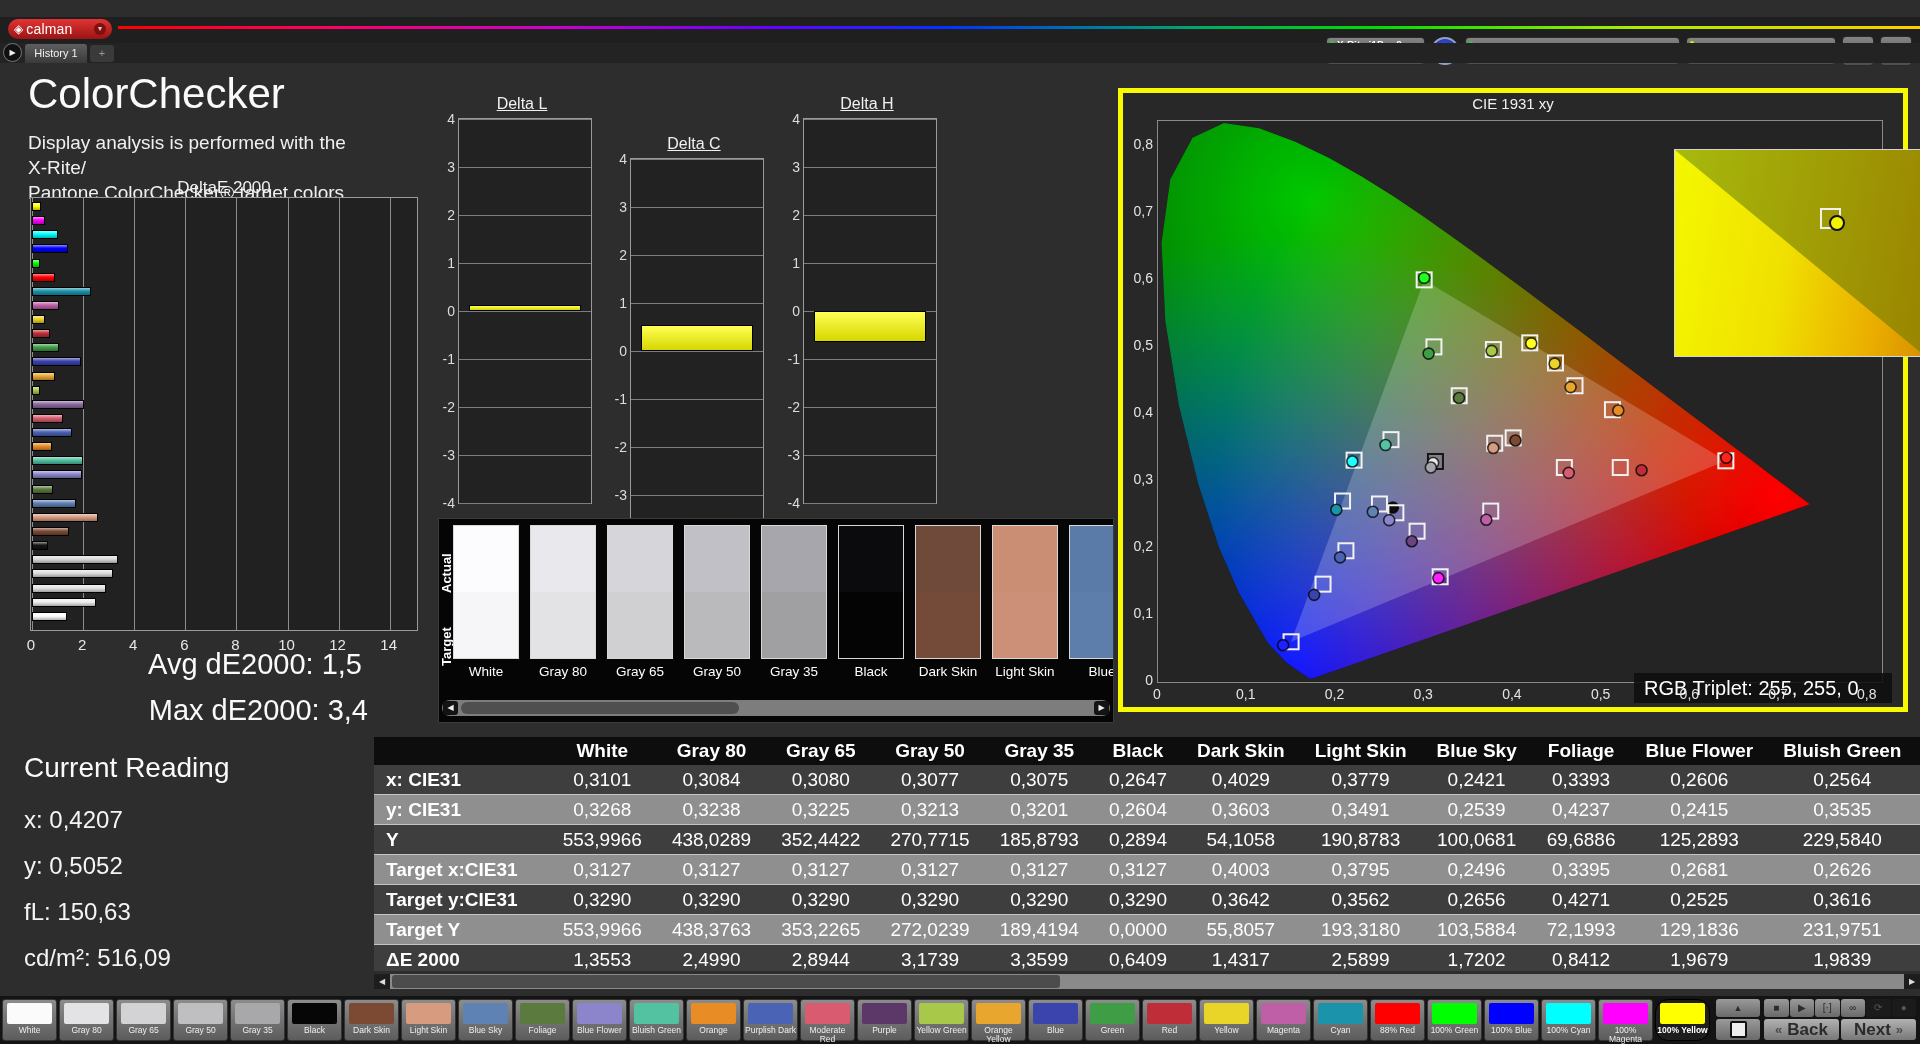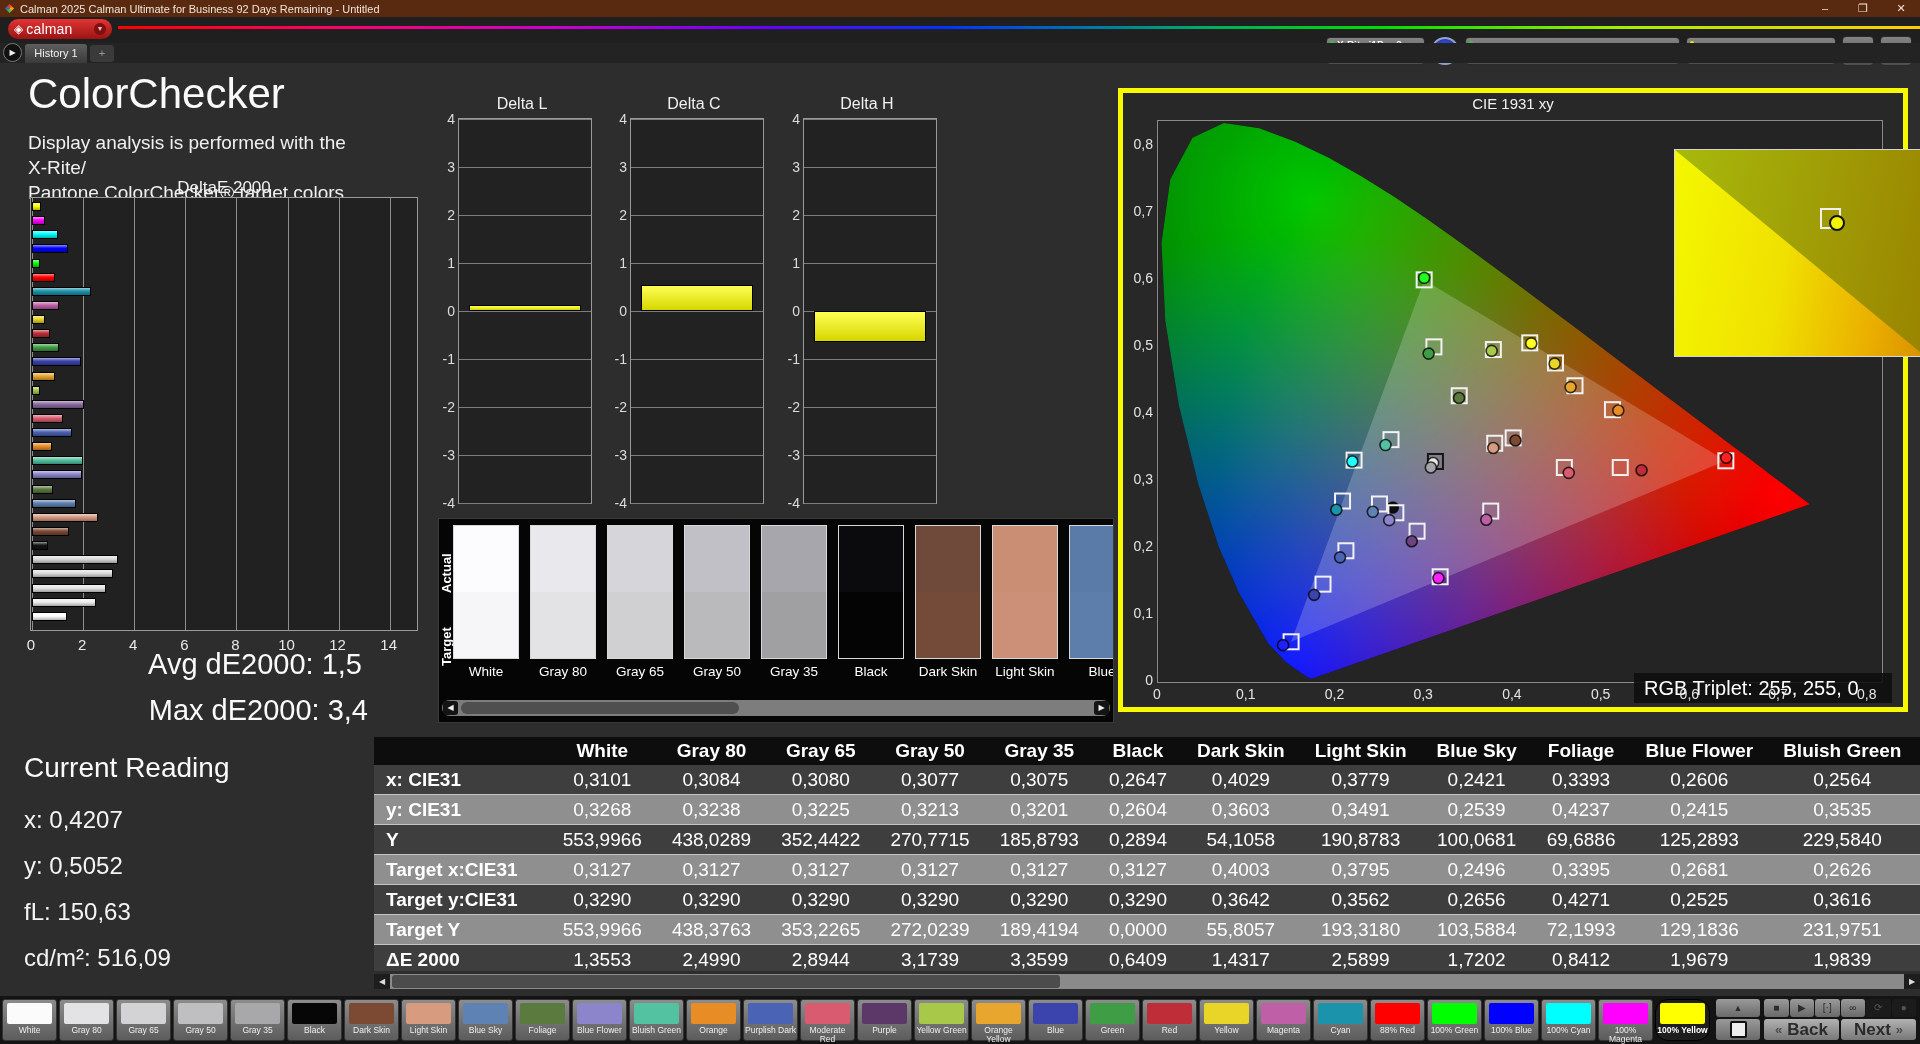--- a/index.html
+++ b/index.html
@@ -64,21 +64,21 @@
   .de-grid{position:absolute;top:0;bottom:0;width:1px;background:#8d8d8d;}
   .de-bar{position:absolute;height:9px;border:1px solid #000;box-sizing:border-box;
           background-image:linear-gradient(180deg,rgba(255,255,255,.55),rgba(255,255,255,0) 45%,rgba(0,0,0,.3));}
   .de-xlabel{position:absolute;top:636px;width:24px;text-align:center;font-size:15px;color:#e8e8e8;}
   #avg-line{position:absolute;left:0px;top:648px;width:362px;text-align:right;font-size:29px;color:#fafafa;}
   #max-line{position:absolute;left:0px;top:694px;width:368px;text-align:right;font-size:29px;color:#fafafa;}
   #cur-title{position:absolute;left:24px;top:752px;font-size:28px;color:#fafafa;}
   .cur-line{position:absolute;left:24px;font-size:24px;color:#f4f4f4;}
   
   .dchart{position:absolute;top:95px;width:152px;height:412px;}
-  .dtitle{position:absolute;top:0;left:12px;right:0;text-align:center;font-size:16px;color:#f0f0f0;}
+  .dtitle{position:absolute;top:0;left:12px;right:0;text-align:center;font-size:16px;color:#f0f0f0;text-decoration:underline;}
   .dplot{position:absolute;left:18px;top:23px;width:132px;height:384px;border:1px solid #9a9a9a;
          background:#222;}
   .dgrid{position:absolute;left:0;right:0;height:1px;background:#7d7d7d;}
   .dlabel{position:absolute;left:-20px;width:16px;text-align:right;font-size:14px;color:#dcdcdc;}
   .dbar{position:absolute;left:10px;right:10px;border:1px solid #000;box-sizing:border-box;
         background-color:#f4f400;background-image:linear-gradient(180deg,#ffff55,rgba(0,0,0,.12));}
   
   #viewer{position:absolute;left:438px;top:518px;width:676px;height:205px;background:#050505;
           border:1px solid #3a3a3a;box-sizing:border-box;overflow:hidden;}
   .vlabel{position:absolute;left:0px;width:14px;font-size:13px;font-weight:bold;color:#fff;
@@ -142,29 +142,20 @@
   #ctl-nav{position:absolute;left:1764px;top:23px;width:152px;height:21px;display:flex;gap:2px;}
   .navbtn{flex:1;border-radius:3px;background:linear-gradient(180deg,#b2b2b2,#787878);color:#2b2b2b;
           font-size:17px;font-weight:bold;display:flex;align-items:center;justify-content:center;gap:5px;}
   .navchev{font-size:13px;color:#4c4c4c;}
 </style>
 </head>
 <body>
 
 <div id="stage">
 
-  <div id="titlebar">
-    <div id="app-icon"></div>
-    <span>Calman 2025 Calman Ultimate for Business 92 Days Remaining  - Untitled</span>
-    <div id="win-controls">
-      <span class="winbtn">–</span>
-      <span class="winbtn">❐</span>
-      <span class="winbtn">✕</span>
-    </div>
-  </div>
 
   <div id="header">
     <div id="logo-pill">
       <span id="logo-diamond">◈</span>
       <span id="logo-text">calman</span>
       <span id="logo-caret">▾</span>
     </div>
     <div id="grad-line"></div>
   </div>
 
@@ -279,21 +270,21 @@
           <div class="dlabel" style="top: 232px;">-1</div>
           <div class="dgrid" style="top: 288px;"></div>
           <div class="dlabel" style="top: 280px;">-2</div>
           <div class="dgrid" style="top: 336px;"></div>
           <div class="dlabel" style="top: 328px;">-3</div>
           <div class="dgrid" style="top: 384px;"></div>
           <div class="dlabel" style="top: 376px;">-4</div>
           <div class="dbar" style="top: 186.24px; height: 5.76px;"></div>
         </div>
       </div>
-      <div class="dchart" style="left: 612px;">
+      <div class="dchart" style="left: 612px; margin-top: 40px;">
         <div class="dtitle">Delta C</div>
         <div class="dplot">
           <div class="dgrid" style="top: 0px;"></div>
           <div class="dlabel" style="top: -8px;">4</div>
           <div class="dgrid" style="top: 48px;"></div>
           <div class="dlabel" style="top: 40px;">3</div>
           <div class="dgrid" style="top: 96px;"></div>
           <div class="dlabel" style="top: 88px;">2</div>
           <div class="dgrid" style="top: 144px;"></div>
           <div class="dlabel" style="top: 136px;">1</div>

